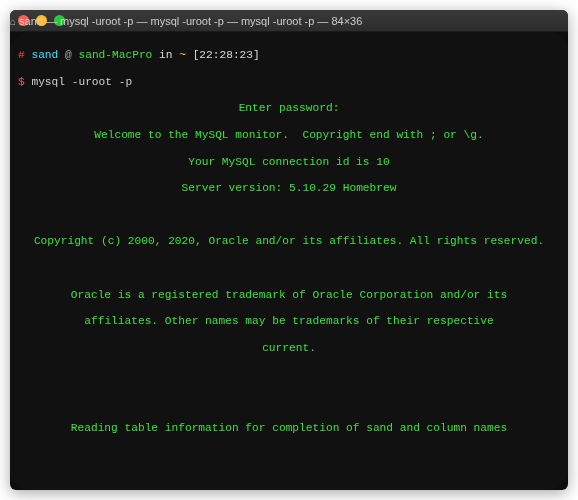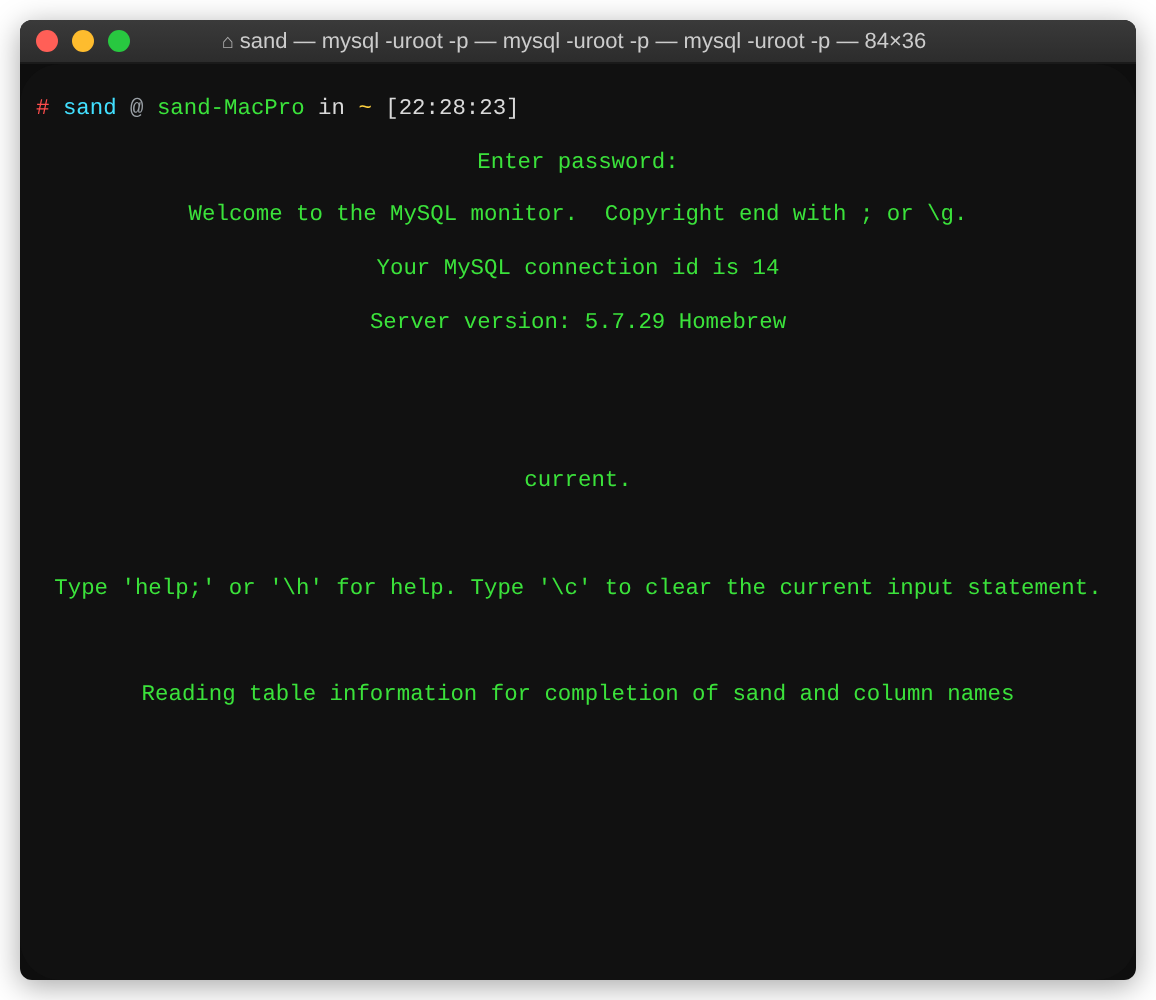--- a/index.html
+++ b/index.html
@@ -35,21 +35,21 @@
       gap: 7px;
       align-items: center;
     }
     .dot { width: 11px; height: 11px; border-radius: 50%; }
     .dot.red { background: #ff5f57; }
     .dot.yellow { background: #febc2e; }
     .dot.green { background: #28c840; }
     .title {
       position: absolute;
       left: 0; right: 4px;
-      text-align: center;
+      text-align: left;
       font-size: 11px;
       color: #ccc;
       font-family: -apple-system, "Helvetica Neue", Arial, sans-serif;
       pointer-events: none;
     }
     .home-icon {
       display: inline-block;
       font-size: 10px;
       opacity: 0.8;
       margin-right: 3px;
@@ -88,29 +88,32 @@
       <div class="dot yellow"></div>
       <div class="dot green"></div>
     </div>
     <div class="title">
       <span class="home-icon">⌂</span><span>sand — mysql -uroot -p — mysql -uroot -p — mysql -uroot -p — 84×36</span>
     </div>
   </div>
 
   <div class="term">
 <span class="line"><span class="ps1-hash">#</span> <span class="ps1-user">sand</span> <span class="ps1-at">@</span> <span class="ps1-host">sand-MacPro</span> <span class="ps1-in">in</span> <span class="ps1-path">~</span> <span class="ps1-time">[22:28:23]</span></span>
+<span class="line"><span class="ps1-dollar">$</span> <span class="cmd">mysql -uroot -p</span></span>
 <span class="line output">Enter password:</span>
 <span class="line output">Welcome to the MySQL monitor.  Copyright end with ; or \g.</span>
-<span class="line output">Your MySQL connection id is 14</span>
-<span class="line output">Server version: 5.7.29 Homebrew</span>
+<span class="line output">Your MySQL connection id is 10</span>
+<span class="line output">Server version: 5.10.29 Homebrew</span>
 <div class="blank"></div>
+<span class="line output">Copyright (c) 2000, 2020, Oracle and/or its affiliates. All rights reserved.</span>
 <div class="blank"></div>
+<span class="line output">Oracle is a registered trademark of Oracle Corporation and/or its</span>
+<span class="line output">affiliates. Other names may be trademarks of their respective</span>
 <span class="line output">current.</span>
 <div class="blank"></div>
-<span class="line output">Type 'help;' or '\h' for help. Type '\c' to clear the current input statement.</span>
 <div class="blank"></div>
 <span class="line output">Reading table information for completion of sand and column names</span>
 
 
 
 
 
 
 
 

